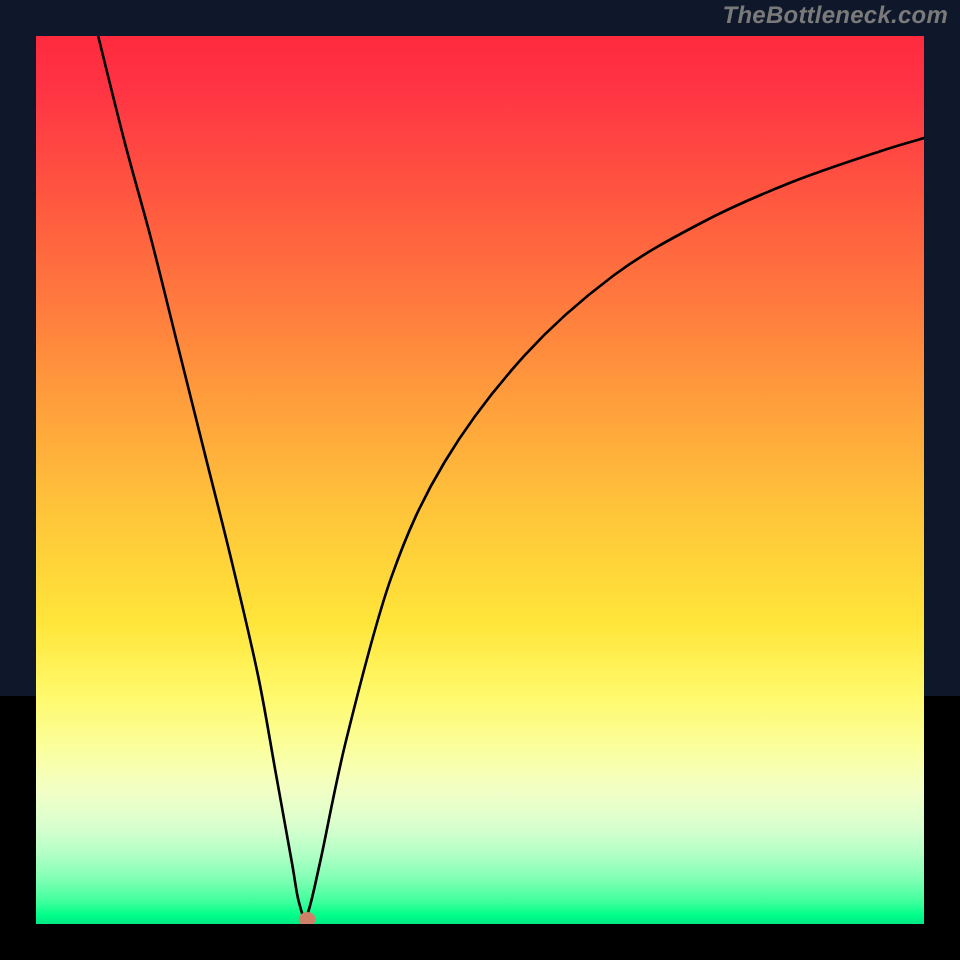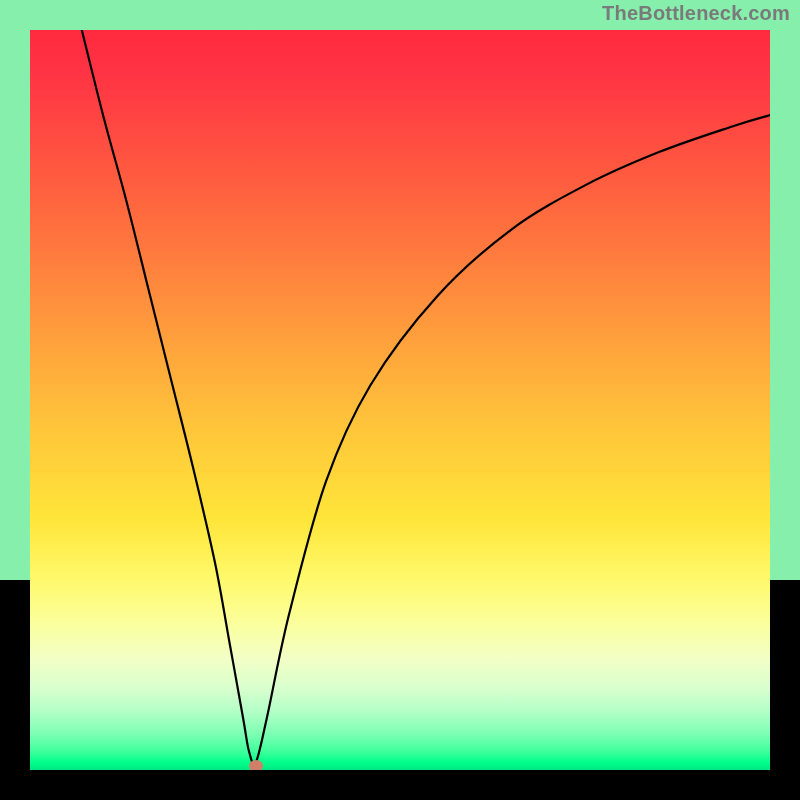--- a/index.html
+++ b/index.html
@@ -8,21 +8,22 @@
     width: 800px;
     height: 800px;
     background: #000;
     overflow: hidden;
     font-family: Arial, Helvetica, sans-serif;
   }
   .frame {
     position: relative;
     width: 800px;
     height: 580px;
-    background: #86efac;
+    background: #0f172a;
+    font-style: italic;
   }
   .watermark {
     position: absolute;
     top: 2px;
     right: 10px;
     color: #7a7a7a;
     font-size: 20px;
     font-weight: 600;
     letter-spacing: 0.2px;
     z-index: 5;

